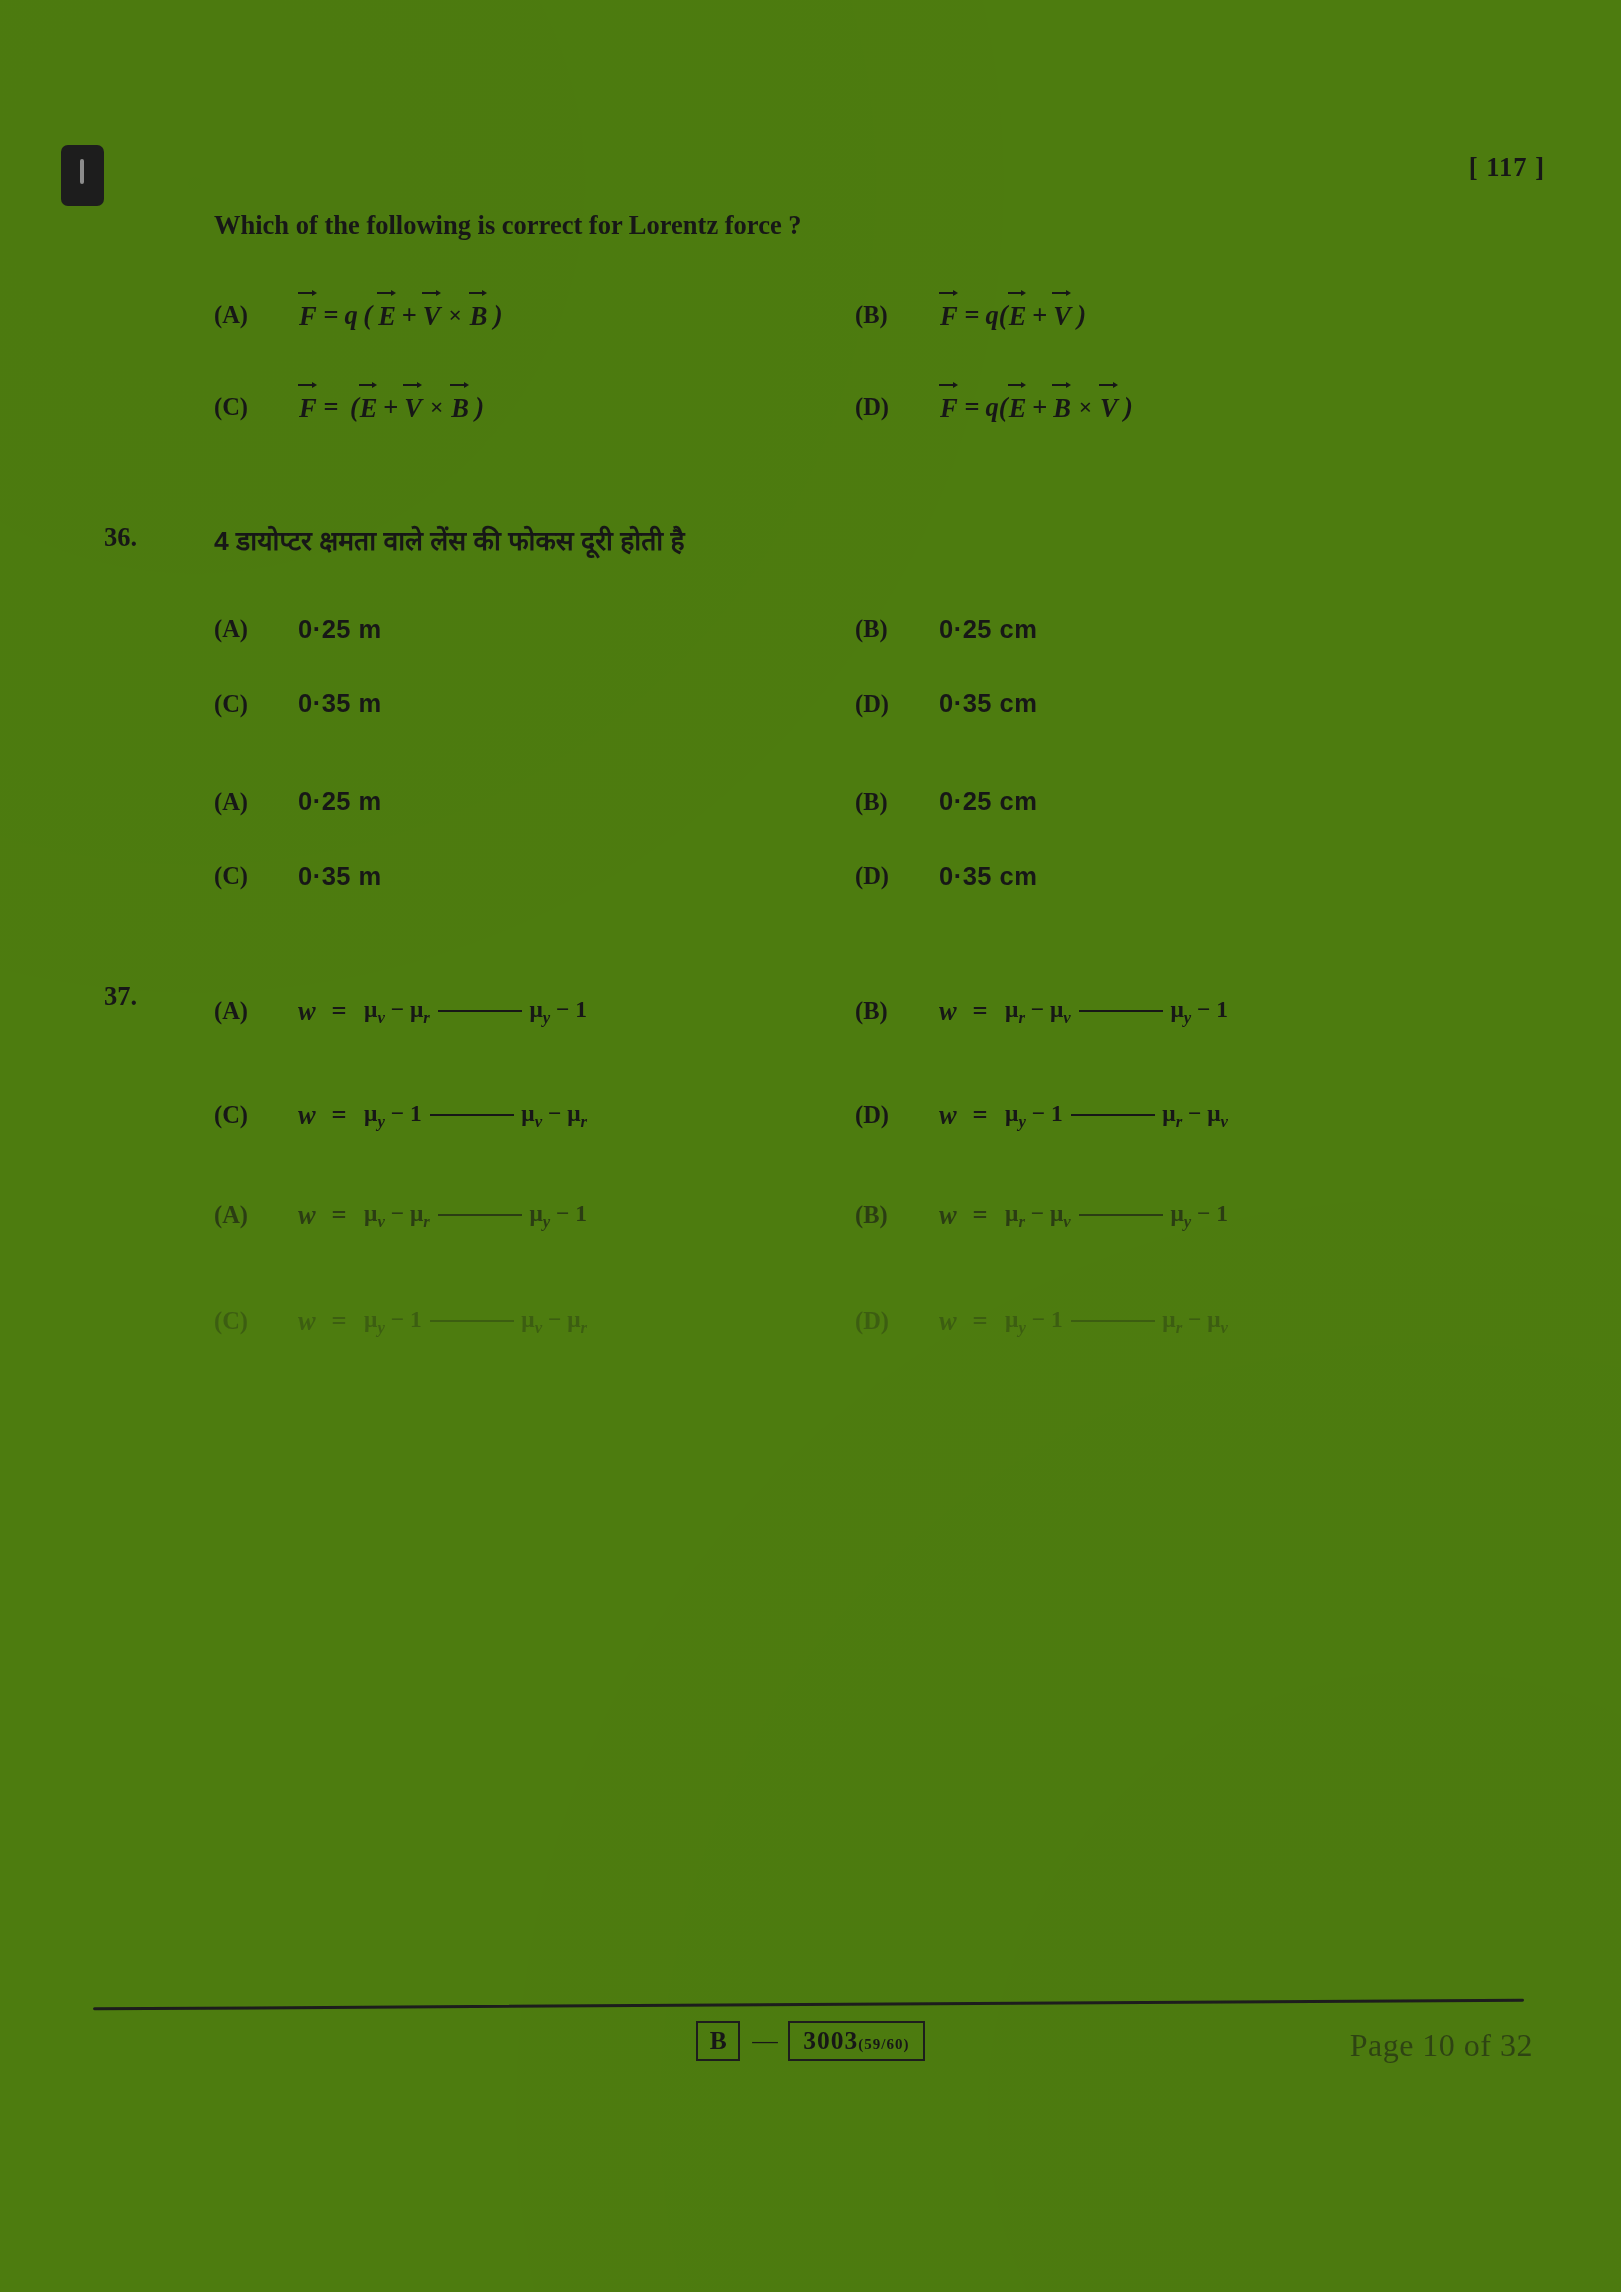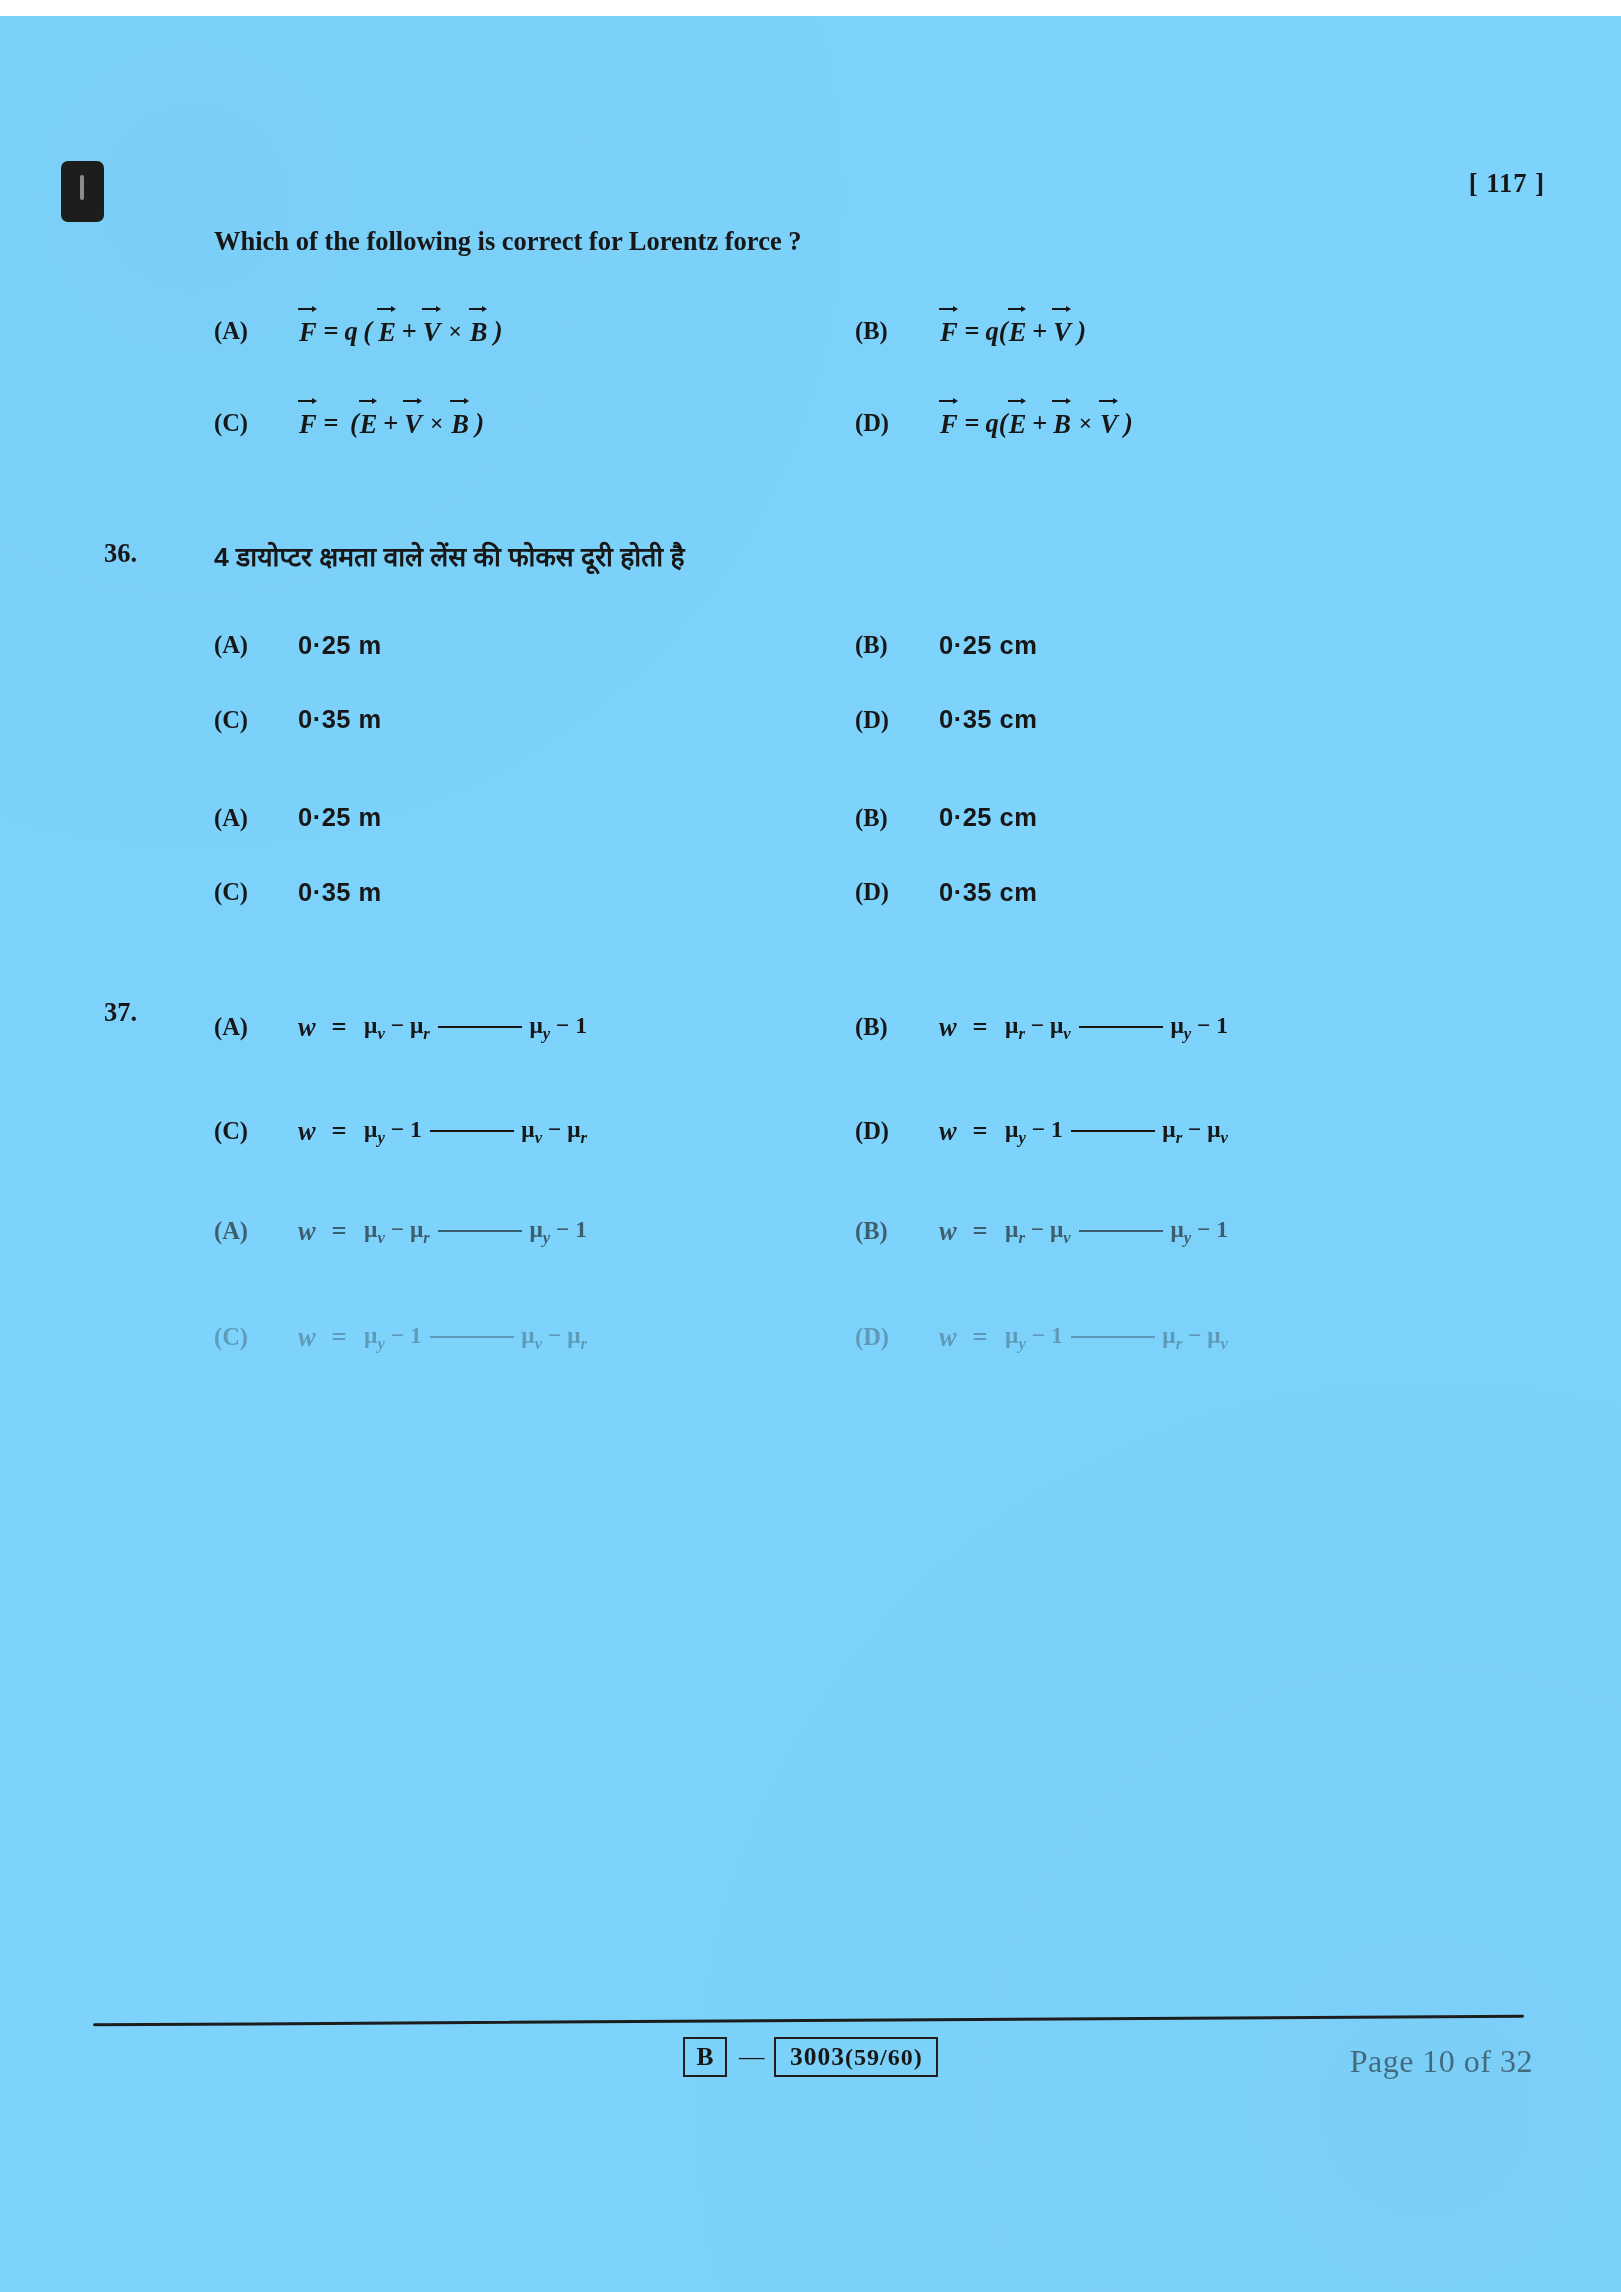--- a/index.html
+++ b/index.html
@@ -11,22 +11,21 @@
     width: 1621px;
     height: 2293px;
     font-family: "Liberation Serif", serif;
     color: #171717;
     position: relative;
     overflow: hidden;
   }
   .page {
     position: absolute;
     inset: 0;
-    background: #7dd3fc;
-    margin-top: 16px;
+    background: #4d7c0f;
   }
   
   .paper-tint {
     position: absolute;
     inset: 0;
     background:
       radial-gradient(circle at 12% 8%, rgba(0,0,0,0.018), rgba(0,0,0,0) 40%),
       radial-gradient(circle at 88% 92%, rgba(0,0,0,0.02), rgba(0,0,0,0) 45%);
     pointer-events: none;
   }
@@ -212,21 +211,21 @@
     margin-right: 11.8px;
   }
   .foot-dash { font-size: 25.5px; margin-right: 9.8px; }
   .foot-code {
     border: 2px solid #1d1d1d;
     padding: 2.9px 13.7px;
     font-size: 25.5px;
     font-weight: bold;
     letter-spacing: 1px;
   }
-  .foot-code .small { font-size: 24px; }
+  .foot-code .small { font-size: 15px; }
   .page-of {
     position: absolute;
     right: 88px;
     top: 2027px;
     font-size: 32px;
     opacity: .55;
     letter-spacing: 0.5px;
   }
 </style>
 </head>

